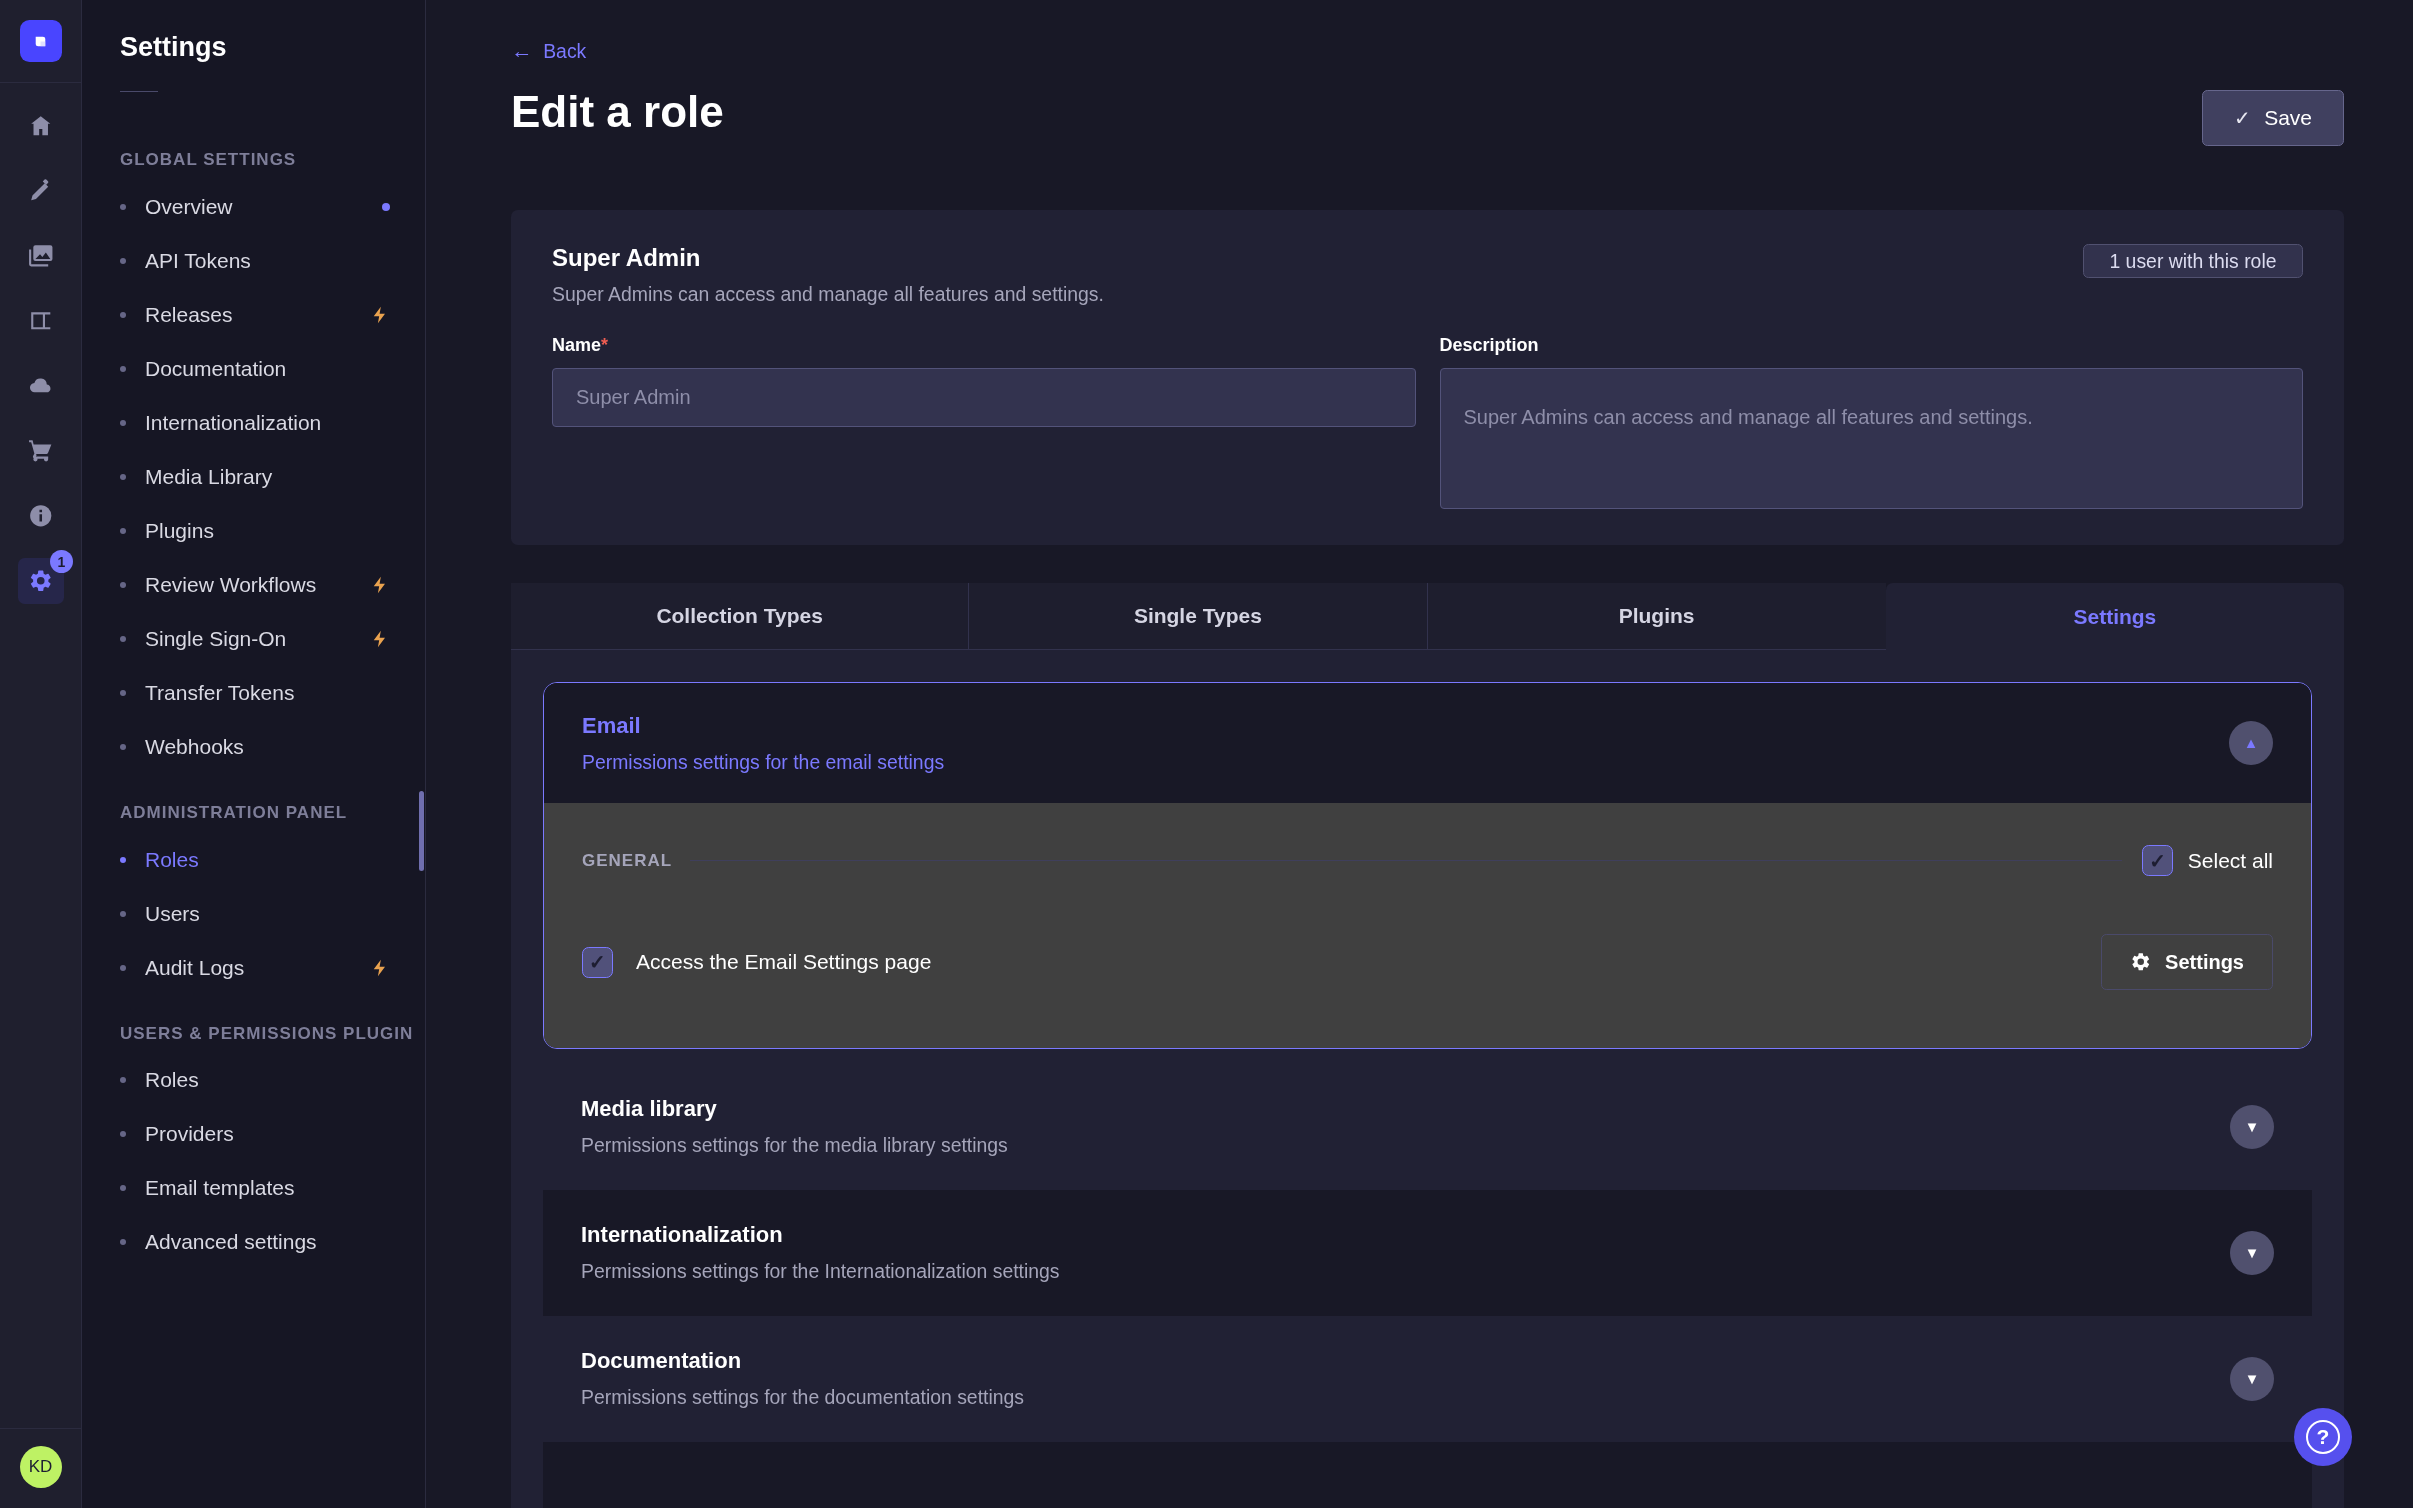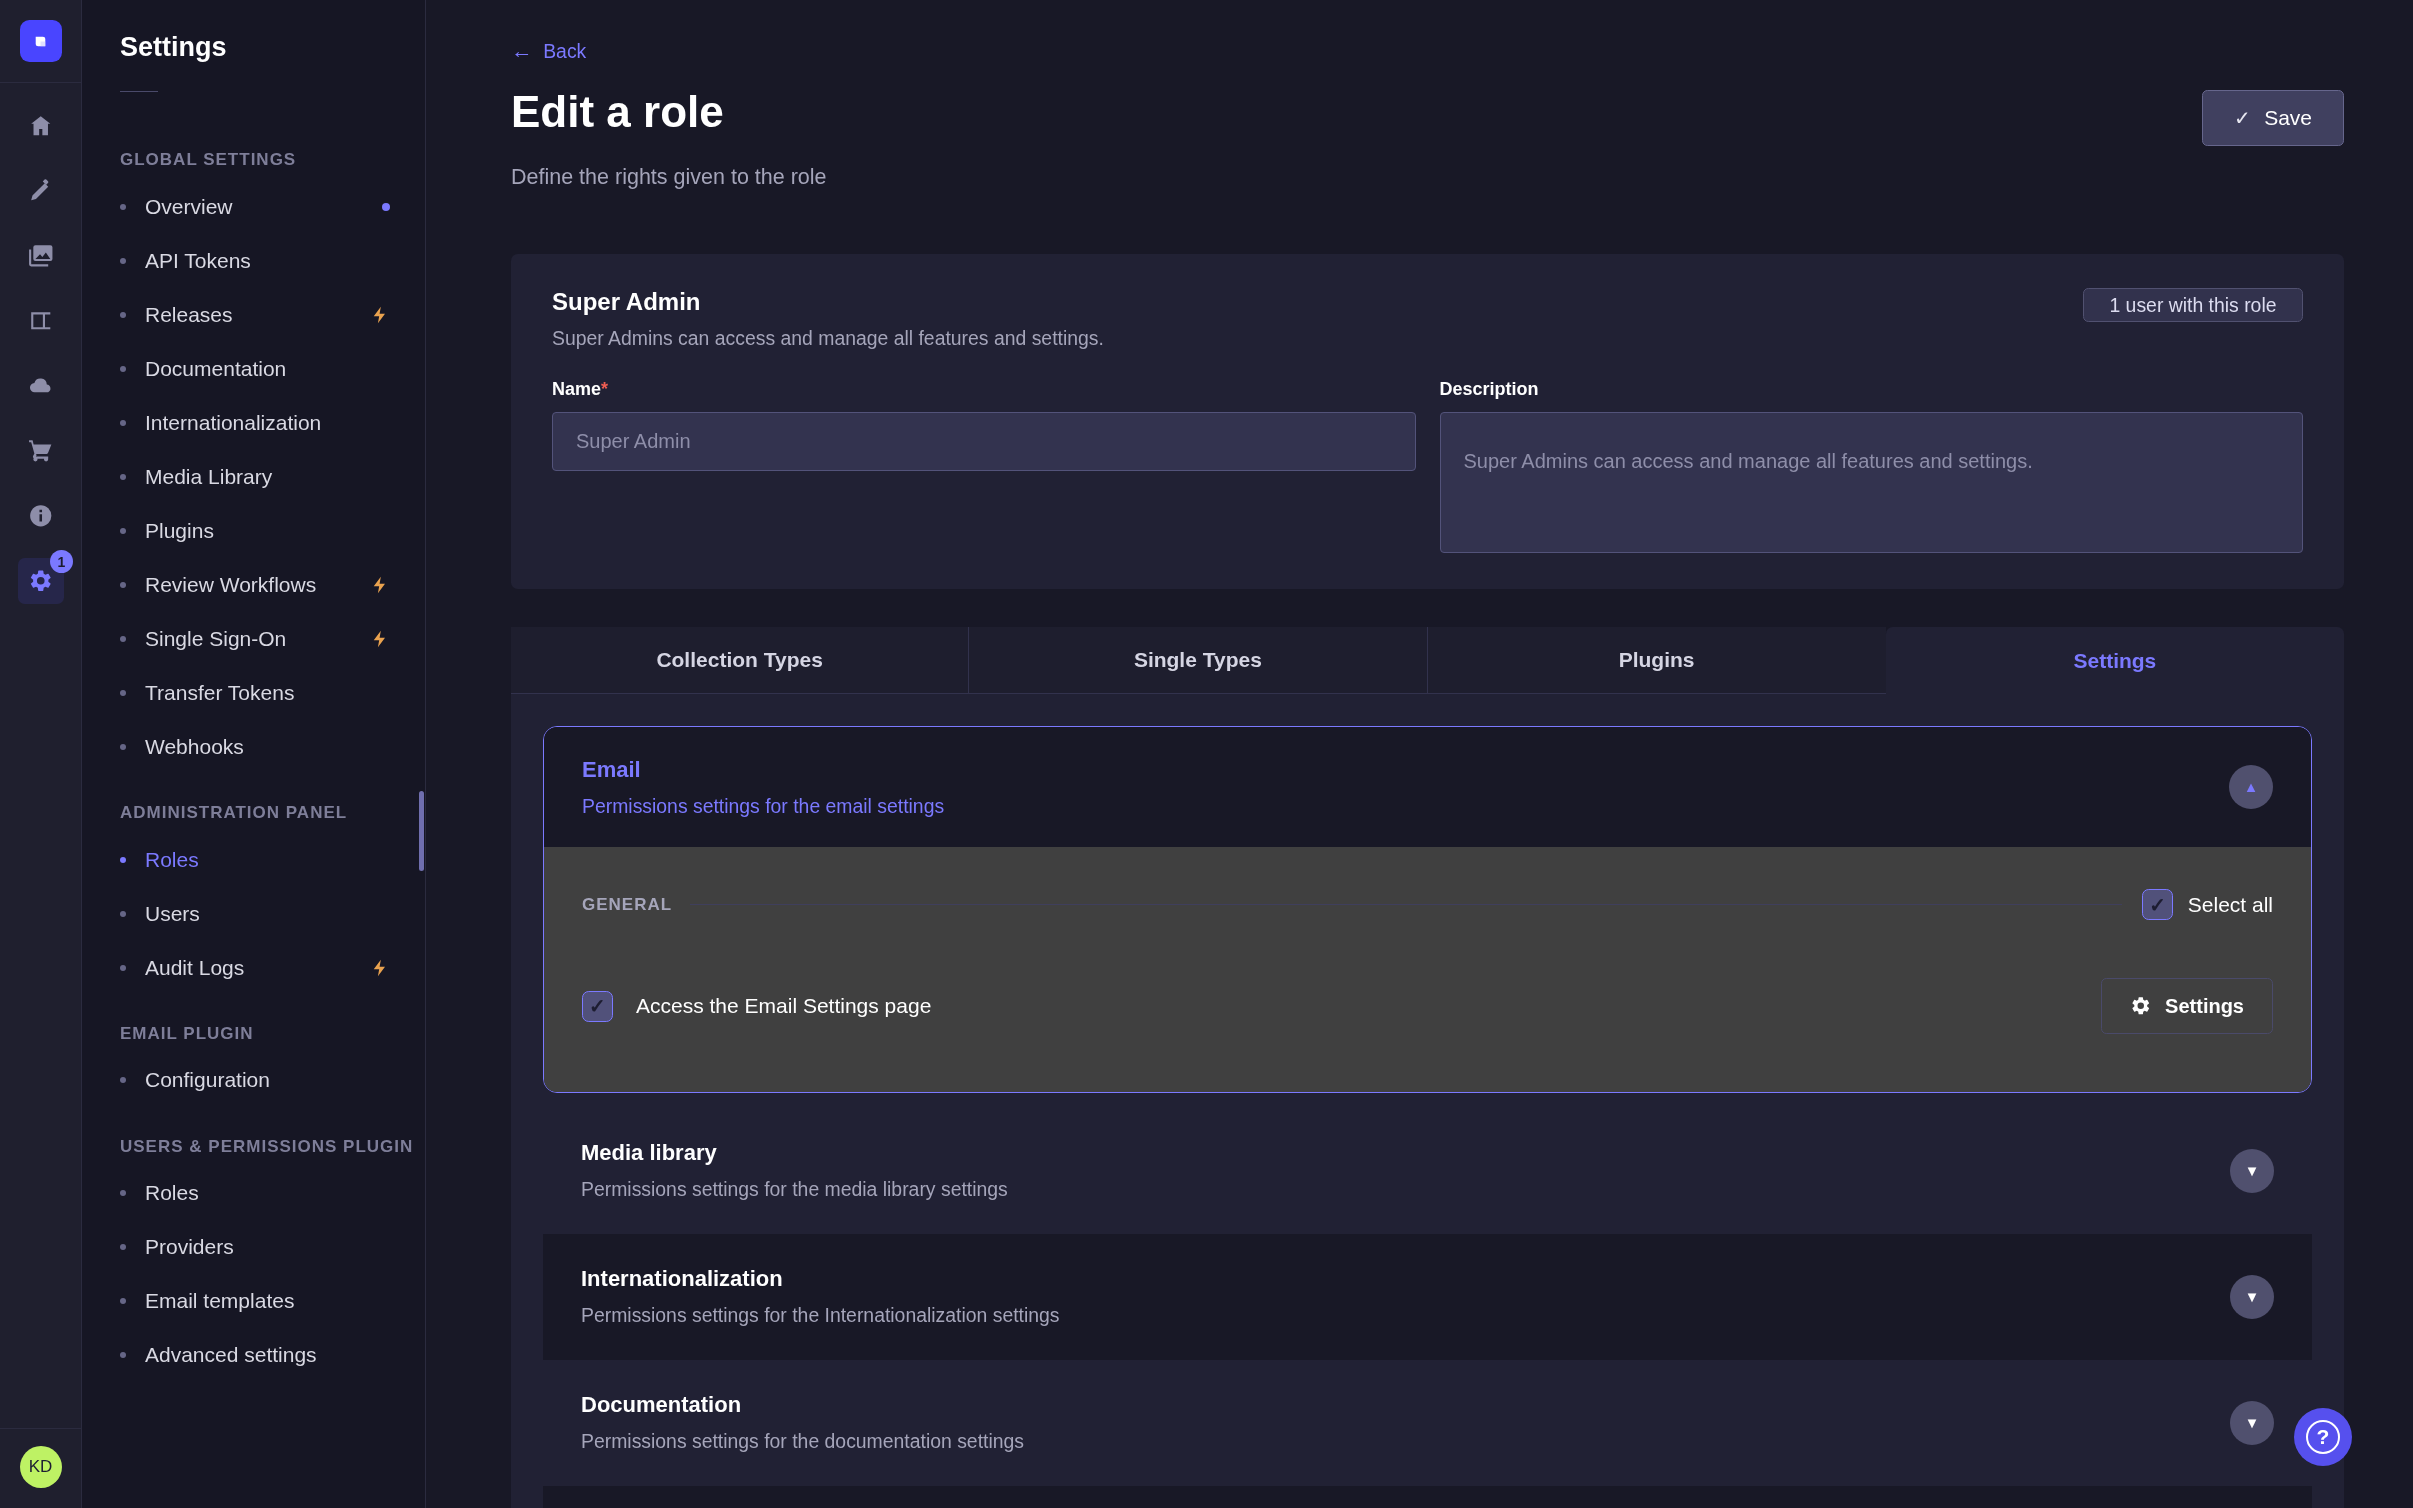--- a/index.html
+++ b/index.html
@@ -278,29 +278,20 @@
           <span class="nav-label">Audit Logs</span>
           <span class="nav-right lightning">
               <svg viewBox="0 0 24 24">
                 <path d="M13 2 4.5 13.5H11L9.5 22 18 10.5h-6.5L13 2z"></path>
               </svg>
             </span>
         </div>
       </div>
     </div>
 
-    <div class="nav-section">
-      <div class="nav-section-label">EMAIL PLUGIN</div>
-      <div class="nav-items">
-        <div class="nav-item">
-          <span class="bullet"></span>
-          <span class="nav-label">Configuration</span>
-        </div>
-      </div>
-    </div>
 
     <div class="nav-section">
       <div class="nav-section-label">USERS &amp; PERMISSIONS PLUGIN</div>
       <div class="nav-items">
         <div class="nav-item">
           <span class="bullet"></span>
           <span class="nav-label">Roles</span>
         </div>
         <div class="nav-item">
           <span class="bullet"></span>
@@ -327,21 +318,20 @@
       <span>Back</span>
     </div>
 
     <div class="title-row">
       <h1 class="page-title">Edit a role</h1>
       <button class="save-btn">
         <span class="save-check">✓</span>
         <span>Save</span>
       </button>
     </div>
-    <p class="page-subtitle">Define the rights given to the role</p>
 
     <section class="role-card">
       <div class="card-head">
         <div>
           <div class="card-title">Super Admin</div>
           <div class="card-sub">Super Admins can access and manage all features and settings.</div>
         </div>
         <button class="users-btn">1 user with this role</button>
       </div>
       <div class="fields">

